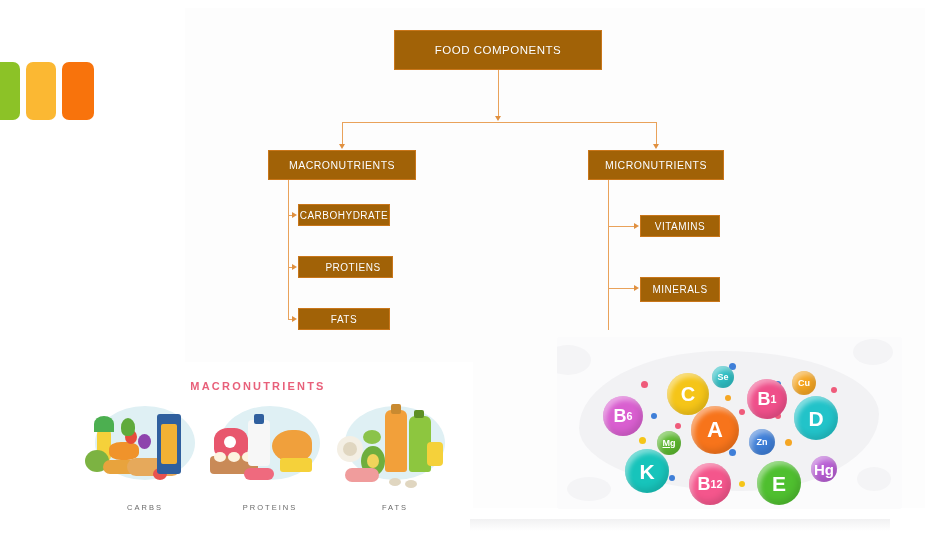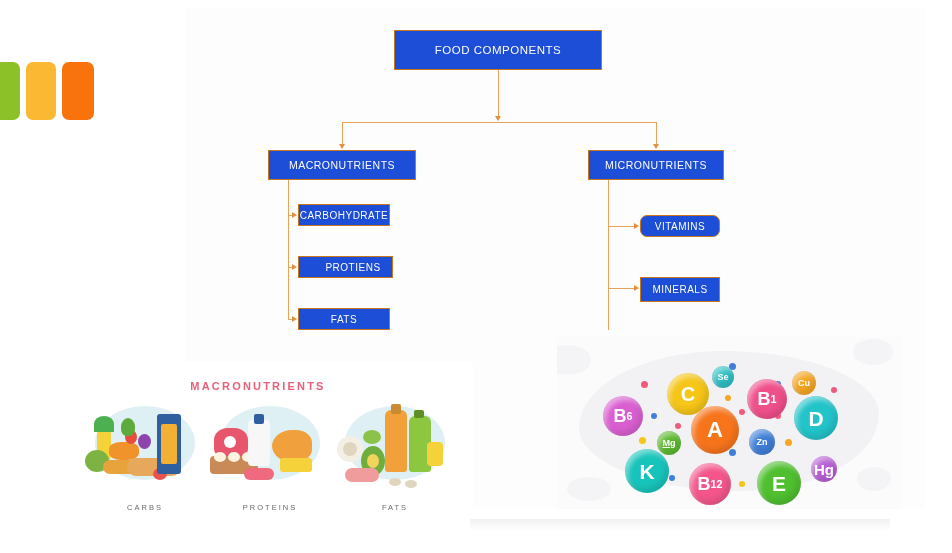--- a/index.html
+++ b/index.html
@@ -17,21 +17,21 @@
     position:absolute;left:185px;top:8px;width:740px;height:500px;
     background:#fdfdfd;
   }
 
   
   .chip{position:absolute;border-radius:7px;}
 
   
   .node{
     position:absolute;
-    background:#1d4ed8;
+    background:#a16207;
     border:1px solid #c9761a;
     color:#ffffff;
     display:flex;align-items:center;justify-content:center;
     text-align:center;
     letter-spacing:.5px;
     box-sizing:border-box;
     text-shadow:0 0 1px rgba(0,0,0,.15);
   }
   .node.lvl1{font-size:11.5px;}
   .node.lvl2{font-size:10.5px;}
@@ -122,21 +122,21 @@
       <div class="node lvl3" style="left: 298px; top: 256px; width: 95px; height: 22px; padding-left: 15px;">PROTIENS</div>
       <div class="ln h" style="left: 288px; top: 267px; width: 5px;"></div>
       <div class="arrow-r" style="left: 292px; top: 264px;"></div>
       <div class="node lvl3" style="left: 298px; top: 308px; width: 92px; height: 22px;">FATS</div>
       <div class="ln h" style="left: 288px; top: 319px; width: 5px;"></div>
       <div class="arrow-r" style="left: 292px; top: 316px;"></div>
       <div class="node lvl2" style="left: 588px; top: 150px; width: 136px; height: 30px;">MICRONUTRIENTS</div>
       <div class="ln v" style="left: 656px; top: 122px; height: 23px;"></div>
       <div class="arrow-d" style="left: 653px; top: 144px;"></div>
       <div class="ln v" style="left: 608px; top: 180px; height: 150px;"></div>
-      <div class="node lvl3" style="left: 640px; top: 215px; width: 80px; height: 22px; border-radius: 7px;">VITAMINS</div>
+      <div class="node lvl3" style="left: 640px; top: 215px; width: 80px; height: 22px;">VITAMINS</div>
       <div class="ln h" style="left: 608px; top: 226px; width: 27px;"></div>
       <div class="arrow-r" style="left: 634px; top: 223px;"></div>
       <div class="node lvl3" style="left: 640px; top: 277px; width: 80px; height: 25px;">MINERALS</div>
       <div class="ln h" style="left: 608px; top: 288px; width: 27px;"></div>
       <div class="arrow-r" style="left: 634px; top: 285px;"></div>
     </div>
 
   <div class="pic pic-macro">
     <div class="macro-title">MACRONUTRIENTS</div>
     <div id="macro-groups">

